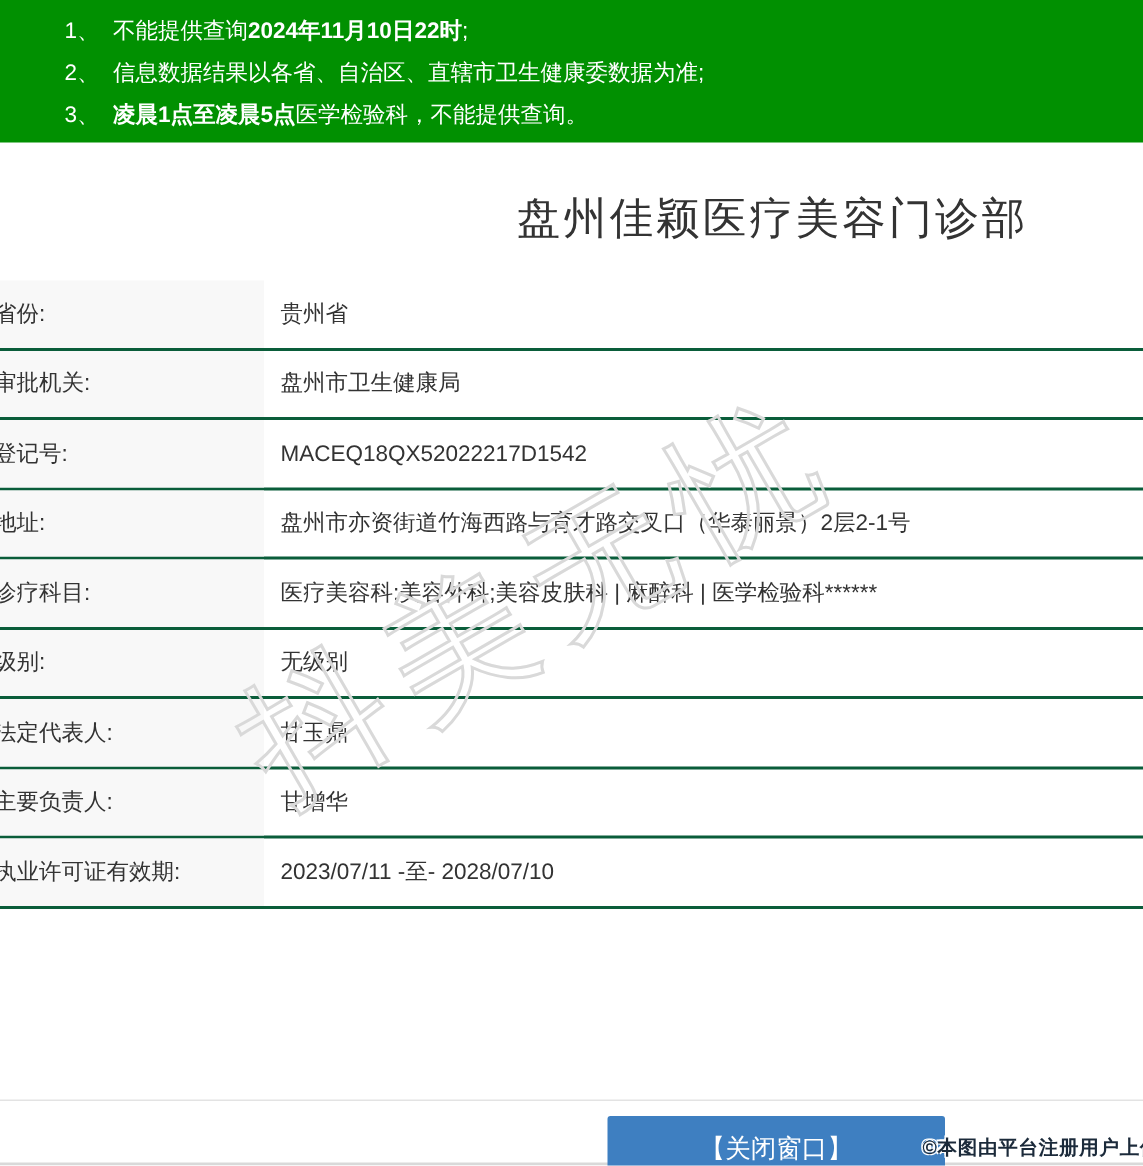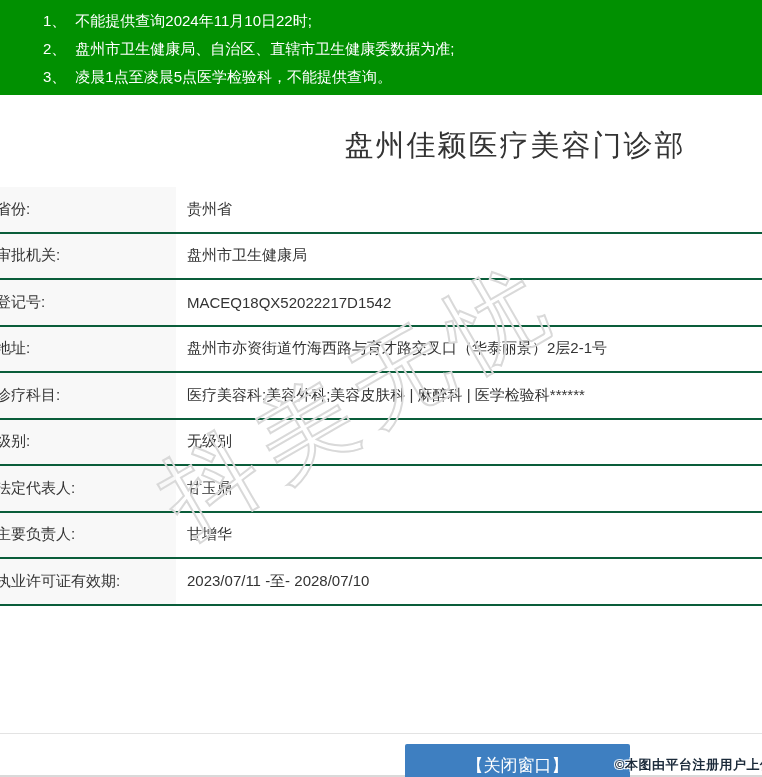--- a/index.html
+++ b/index.html
@@ -14,21 +14,21 @@
   
   .notice-bar{
     background:#019001;color:#ffffff;
     height:95px;box-sizing:border-box;
     padding:7px 0 0 53px;
   }
   .notice-line{
     font-size:15px;line-height:28px;white-space:nowrap;
   }
   .notice-num{display:inline-block;margin-right:9px;}
-  .notice-bold{font-weight:normal;}
+  .notice-bold{font-weight:bold;}
   
   .title{
     margin-top:31px;text-align:center;
     font-size:29px;color:#333333;letter-spacing:2px;
   }
   
   .info-table{
     margin-top:21px;width:100%;
   }
   .info-row{
@@ -81,21 +81,21 @@
 </head>
 <body>
 
 <div class="page">
 
   <div class="notice-bar">
     <div class="notice-line">
       <span class="notice-num">1、</span><span>不能提供查询</span><span class="notice-bold">2024年11月10日22时</span><span>;</span>
     </div>
     <div class="notice-line">
-      <span class="notice-num">2、</span><span>盘州市卫生健康局、自治区、直辖市卫生健康委数据为准;</span><span class="notice-bold"></span><span></span>
+      <span class="notice-num">2、</span><span>信息数据结果以各省、自治区、直辖市卫生健康委数据为准;</span><span class="notice-bold"></span><span></span>
     </div>
     <div class="notice-line">
       <span class="notice-num">3、</span><span></span><span class="notice-bold">凌晨1点至凌晨5点</span><span>医学检验科，不能提供查询。</span>
     </div>
   </div>
 
   <div class="title">盘州佳颖医疗美容门诊部</div>
 
   <div class="info-table">
     <div class="info-row">

